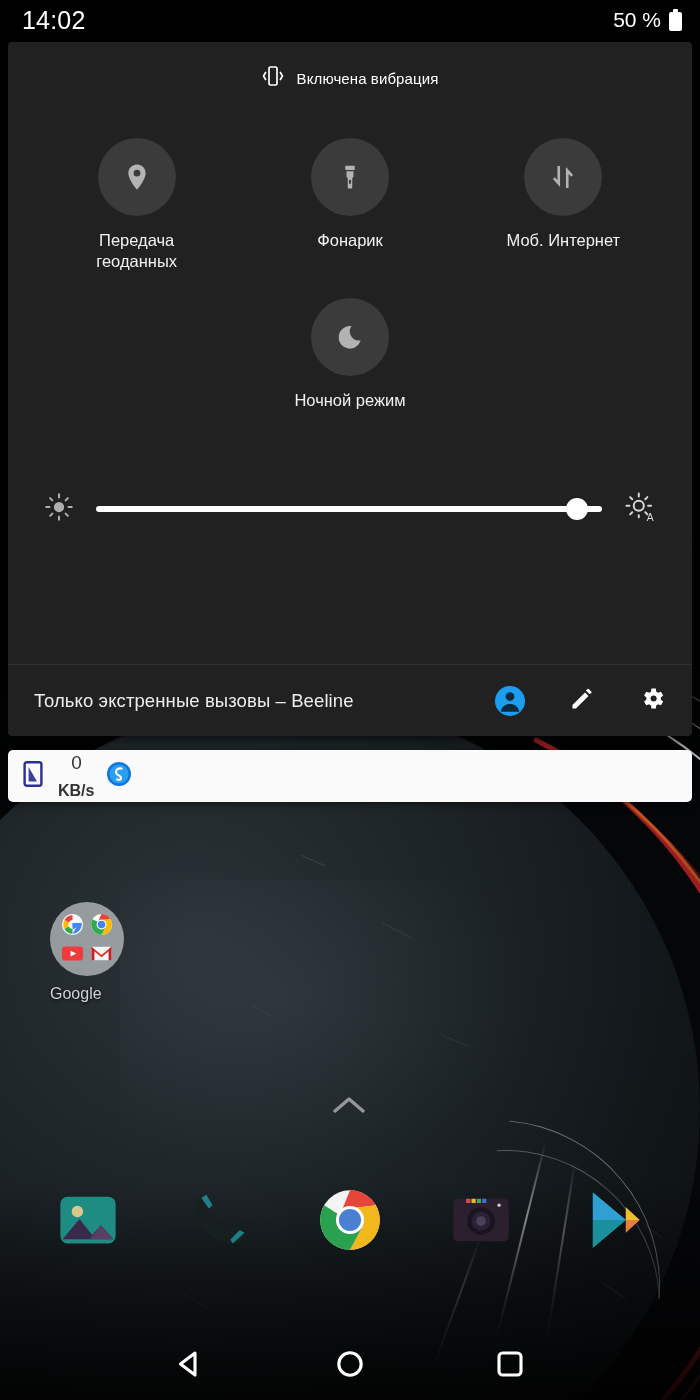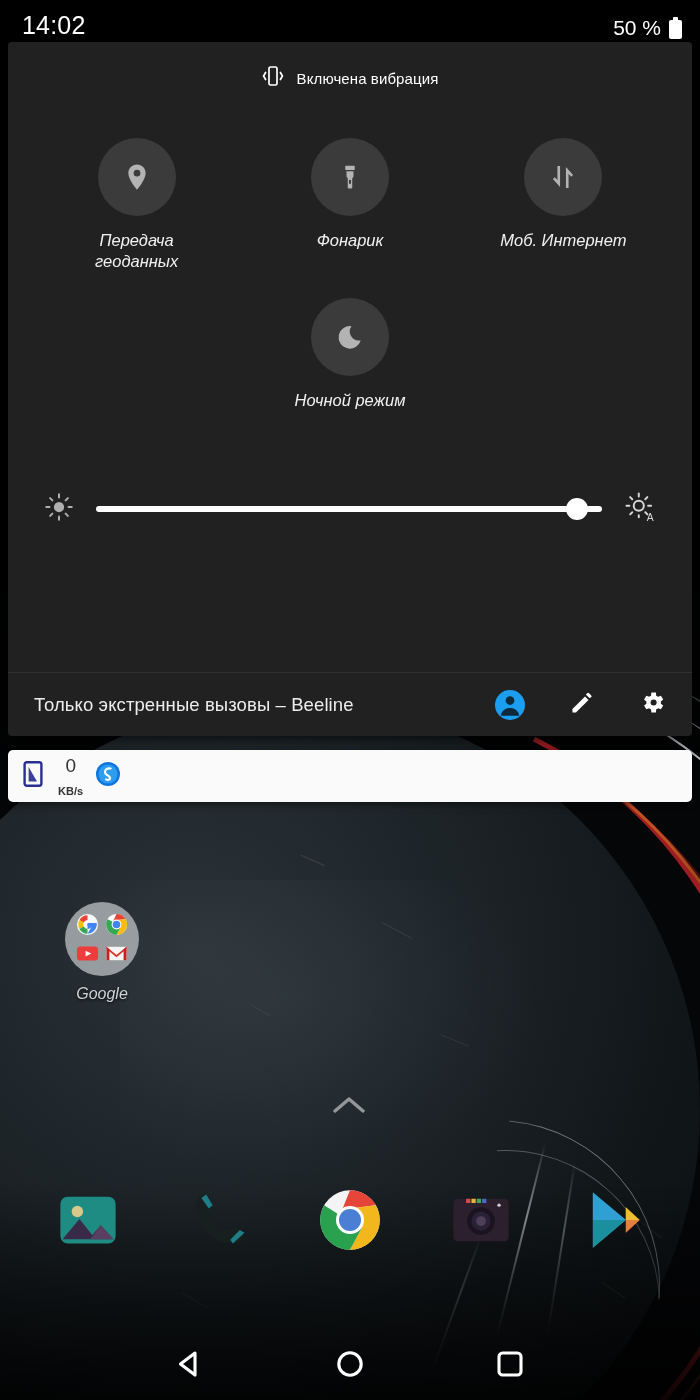--- a/index.html
+++ b/index.html
@@ -98,21 +98,21 @@
     background:linear-gradient(to bottom, rgba(0,0,0,0), rgba(0,0,0,.88));
   }
   .wp-topfade {
     position:absolute; left:0; top:0; width:700px; height:760px;
     background:linear-gradient(to bottom, #000 0%, #000 50%, rgba(0,0,0,.55) 100%);
   }
 
   
   #statusbar {
     position:absolute; left:0; top:0; width:700px; height:40px;
-    display:flex; align-items:flex-end; justify-content:space-between;
+    display:flex; align-items:center; justify-content:space-between;
     padding:0 18px 0 22px;
     color:#fff;
     z-index:40;
   }
   #clock { font-size:25px; letter-spacing:.2px; }
   .sb-right { display:flex; align-items:center; gap:8px; }
   #battery-pct { font-size:21px; }
   .battery-icon { position:relative; width:13px; height:22px; }
   .battery-icon .body {
     position:absolute; left:0; bottom:0; width:13px; height:19px;
@@ -137,21 +137,20 @@
     display:flex; align-items:center; justify-content:center;
     gap:13px;
     color:#fff;
   }
   #qs-ringer .label { font-size:15px; letter-spacing:.1px; }
 
   
   .tile-row {
     display:flex;
     padding:0 22px;
-    font-style:italic;
   }
   .tile {
     flex:1 1 0;
     display:flex; flex-direction:column; align-items:center;
     text-align:center;
   }
   .tile-circle {
     width:78px; height:78px; border-radius:50%;
     background:#3b3b3b;
     display:flex; align-items:center; justify-content:center;
@@ -189,21 +188,21 @@
     top:50%;
     width:22px; height:22px;
     background:#fff;
     border-radius:50%;
     transform:translate(-50%,-50%);
     box-shadow:0 0 0 1px rgba(0,0,0,.05);
   }
 
   
   #qs-footer {
-    position:absolute; left:0; bottom:0; width:684px; height:64px;
+    position:absolute; left:0; bottom:0; width:684px; height:72px;
     border-top:1px solid #313131;
     display:flex; align-items:center;
     padding:0 26px 0 26px;
     gap:0;
   }
   #carrier-text {
     flex:1 1 auto;
     color:#ededed;
     font-size:18.5px;
     letter-spacing:.1px;
@@ -227,28 +226,27 @@
     gap:12px;
     box-shadow:0 2px 8px rgba(0,0,0,.55);
   }
   #netspeed-group {
     display:flex; flex-direction:column; align-items:center;
     line-height:1;
     color:#333;
     margin-left:2px;
   }
   #netspeed-value { font-size:19px; font-weight:400; letter-spacing:-.5px; }
-  #netspeed-unit { font-size:11px; font-weight:700; margin-top:11px; }
+  #netspeed-unit { font-size:16px; font-weight:700; margin-top:11px; }
 
   
   #folder-google {
-    position:absolute; left:65px; top:902px; width:74px;
+    position:absolute; left:50px; top:902px; width:74px;
     z-index:20;
-    text-align:center;
-    font-style:italic;
+    text-align:left;
   }
   #folder-circle {
     width:74px; height:74px; border-radius:50%;
     background:rgba(225,230,232,.60);
     display:grid;
     grid-template-columns:1fr 1fr;
     grid-template-rows:1fr 1fr;
     place-items:center;
     padding:9px;
     gap:2px;

